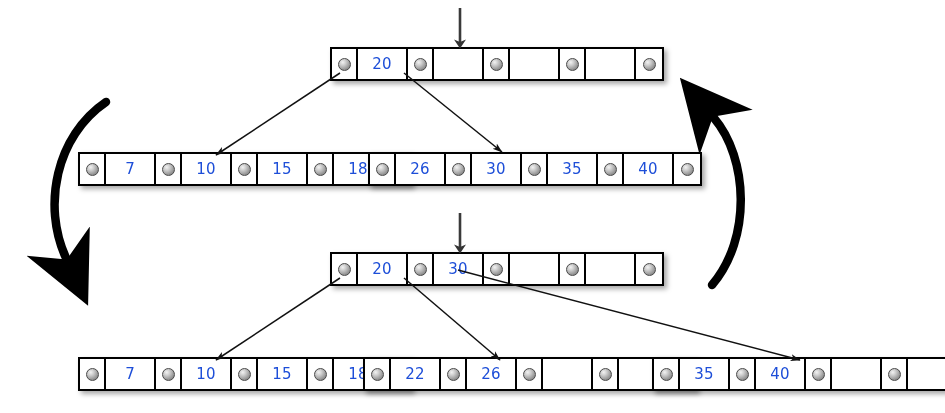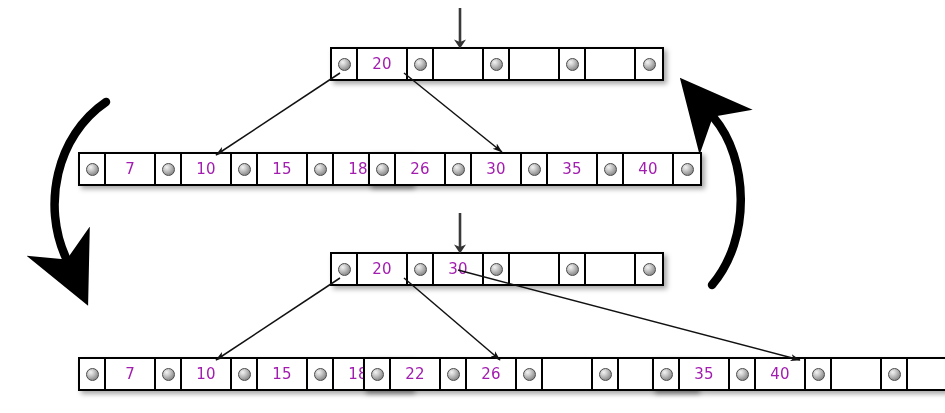--- a/index.html
+++ b/index.html
@@ -43,21 +43,21 @@
     border-right: none;
   }
   .cell.ptr {
     width: 26px;
     flex: 0 0 26px;
   }
   .cell.key {
     width: 50px;
     flex: 0 0 50px;
     font-size: 15px;
-    color: #a21caf;
+    color: #1d4ed8;
     letter-spacing: 0.2px;
   }
   .dot {
     width: 13px;
     height: 13px;
     border-radius: 50%;
     background: radial-gradient(circle at 34% 30%, #f2f2f2 0%, #cfcfcf 28%, #9a9a9a 65%, #6d6d6d 100%);
     border: 1px solid #4a4a4a;
     box-sizing: border-box;
   }

